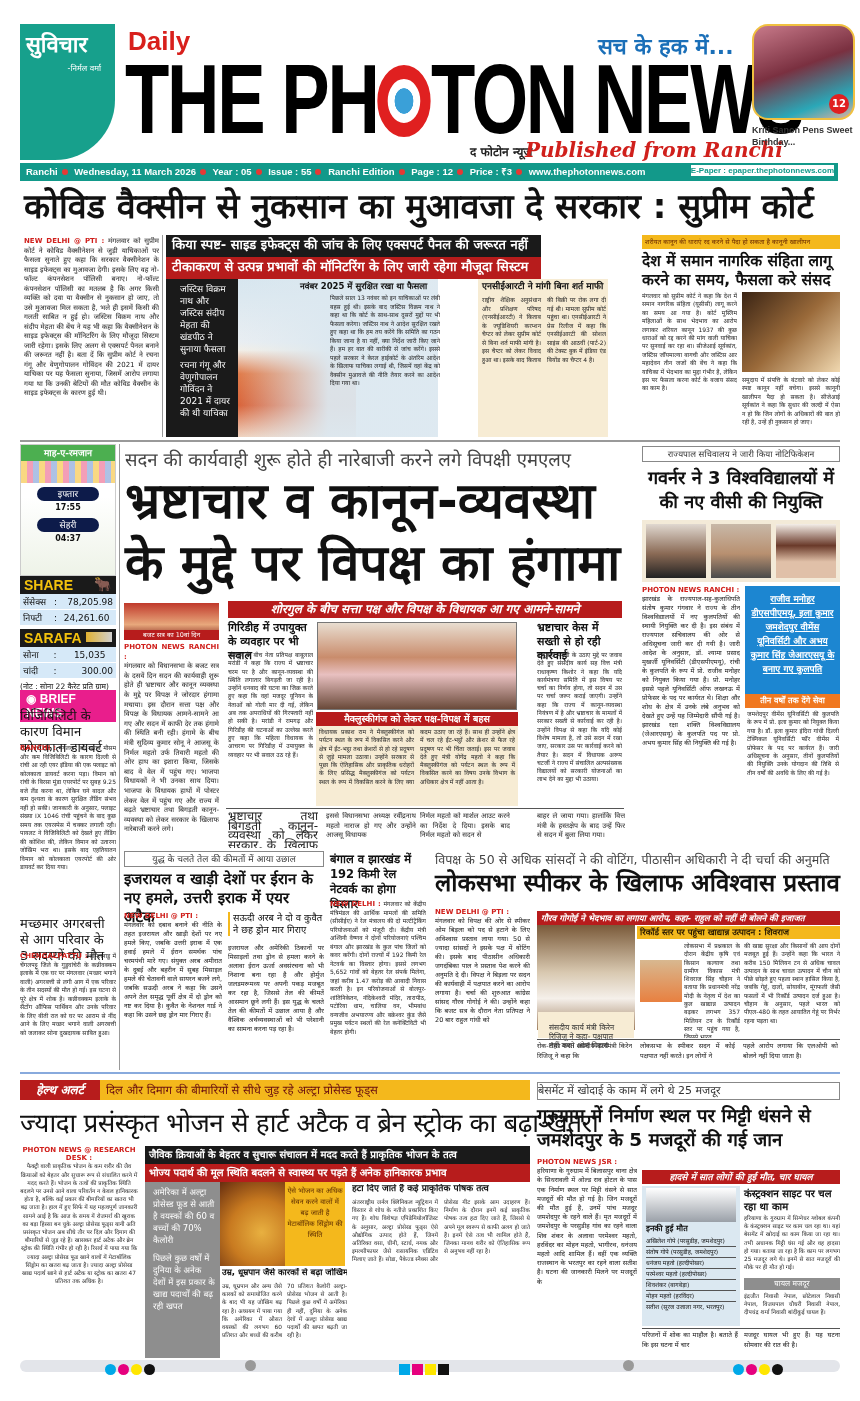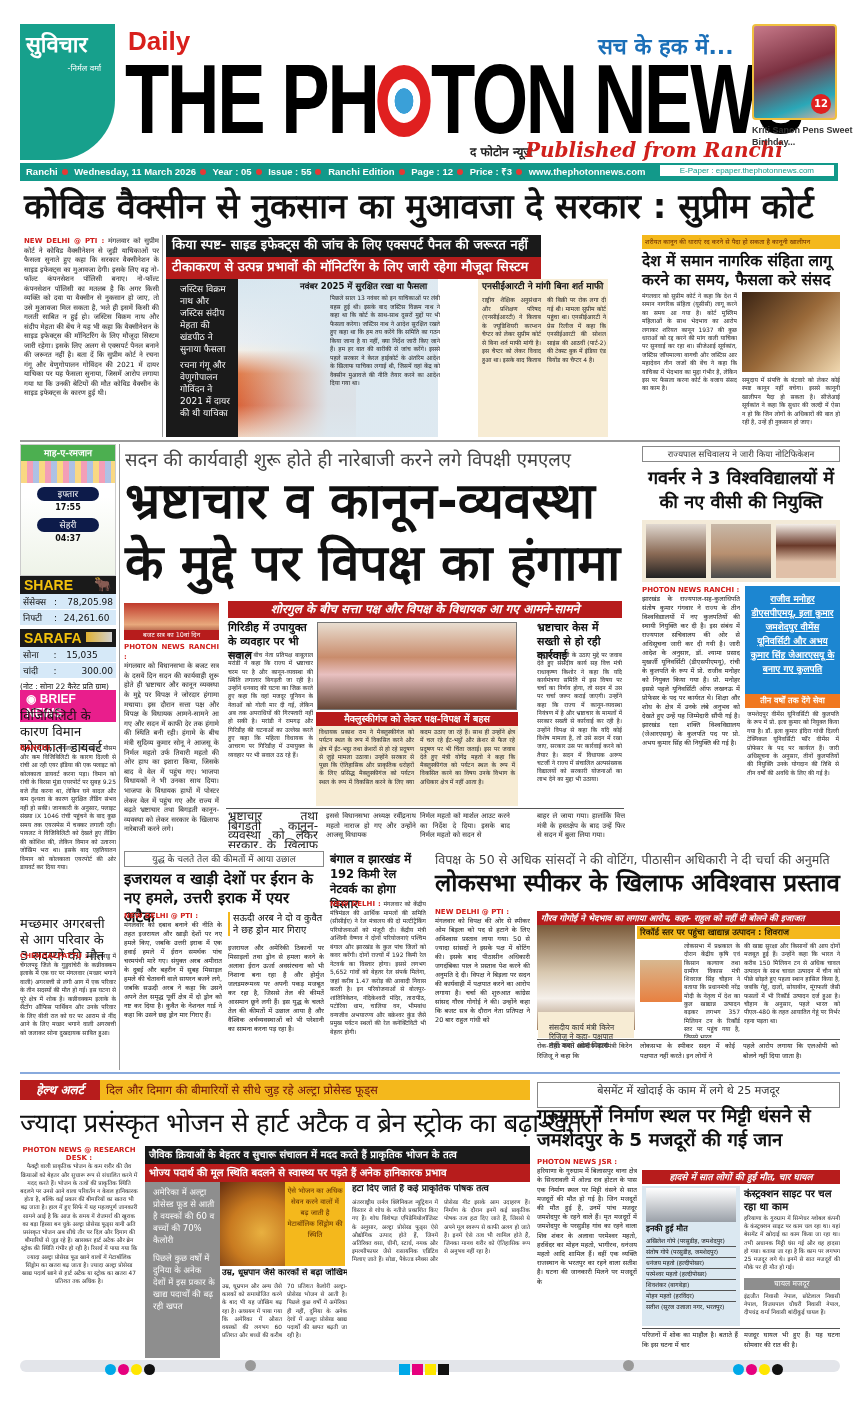--- a/index.html
+++ b/index.html
@@ -12,26 +12,26 @@
 .suvichar{left:20px;top:24px;width:95px;height:136px;background:#17a08c;border-radius:0 0 60px 0;color:#fff;padding:4px 6px;overflow:hidden}
 .suvichar h3{font-size:22px;color:#fff;margin-bottom:4px}
 .suvichar p{font-size:7.5px;line-height:10px;color:#ffee33}
 .suvichar .auth{color:#fff;font-size:8px;text-align:right;margin-top:4px;padding-right:8px}
 .daily{left:128px;top:26px;color:#d8201c;font-size:26px;font-weight:bold;font-family:Liberation Sans, sans-serif}
 .logo{left:125px;top:50px;font-family:"Liberation Sans",sans-serif;font-weight:900;font-size:98px;letter-spacing:-3px;color:#000;transform:scaleX(0.74);transform-origin:left top;line-height:1;white-space:nowrap}
 .logo .o{display:inline-block;width:72px;height:72px;border:14px solid #e02020;border-radius:50%;vertical-align:middle;position:relative;top:-6px;background:radial-gradient(circle,#3aa0d8 0 40%,#fff 42%)}
 .tagline{left:598px;top:30px;color:#1a6fb8;font-size:22px;font-weight:bold}
 .hindiname{left:470px;top:143px;font-size:12px;font-weight:bold;color:#222}
 .pubfrom{left:525px;top:138px;color:#d0201c;font-size:20px;font-style:italic;font-weight:bold;font-family:"DejaVu Serif",serif}
-.celeb{left:752px;top:24px;width:85px;height:96px;border:2px solid #f0c040;border-radius:4px;background:linear-gradient(160deg,#c87a8a,#7a3040 45%,#2aa8b8 80%,#e0b0a0);overflow:hidden}
+.celeb{left:752px;top:24px;width:103px;height:96px;border:2px solid #f0c040;border-radius:16px;background:linear-gradient(160deg,#c87a8a,#7a3040 45%,#2aa8b8 80%,#e0b0a0);overflow:hidden}
 .celeb .badge{position:absolute;right:4px;bottom:4px;width:20px;height:20px;border-radius:50%;background:#e02020;color:#fff;font-size:10px;font-weight:bold;text-align:center;line-height:20px}
 .celeb-cap{left:752px;top:124px;width:105px;font-size:9px;font-weight:bold;color:#333;line-height:12px;font-family:"Liberation Sans",sans-serif}
 .infobar{left:20px;top:163px;width:818px;height:18px;background:#12998a;color:#fff;font-size:9.5px;font-weight:bold;font-family:"Liberation Sans",sans-serif;padding:2px 6px;white-space:nowrap}
 .infobar .dot{display:inline-block;width:6px;height:6px;border-radius:50%;background:#e53935;margin:0 4px;vertical-align:middle}
-.epaper{position:absolute;right:4px;top:2px;background:#fff;color:#12998a;font-size:8px;padding:1px 20px;font-weight:normal}
+.epaper{position:absolute;right:4px;top:2px;background:#fff;color:#12998a;font-size:8px;padding:1px 0;font-weight:bold}
 
 .lead1{left:24px;top:188px;width:815px;font-size:34px;color:#111;white-space:nowrap}
 .box-dark{background:#1a1a1a;color:#fff}
 .red-strip{background:#b71c1c;color:#fff}
 .photo{background:linear-gradient(135deg,#c9a98c,#8d6e5a 40%,#d9c2b0 70%,#a57f6a)}
 .sc-img{background:linear-gradient(180deg,#d7e6ef 0%,#e9eef2 40%,#f2efe8 45%,#e07b4a 60%,#d9643a 80%,#f0d3c0 100%)}
 .tan{background:#f7ecd4}
 .blue-panel{background:#dbe8f1}
 .hdr-red{background:#b71c1c;color:#fff;font-style:italic;font-weight:bold;text-align:center}
 .hdr-yellow{background:#f4b81c}
@@ -127,21 +127,21 @@
           <td style="text-align:left">24,261.60</td>
         </tr>
   </tbody>
     </table>
   <div class="sec-head" style="margin-top:3px;position:relative"><span>SARAFA</span><span style="position:absolute;right:4px;top:3px;width:26px;height:10px;background:linear-gradient(90deg,#e0b030,#d0d0d0)"></span></div>
   <table class="tbl">
     <tbody>
         <tr>
           <td>सोना</td>
           <td>:</td>
-          <td style="text-align:left">15,035</td>
+          <td style="text-align:center">15,035</td>
         </tr>
     <tr>
           <td>चांदी</td>
           <td>:</td>
           <td style="text-align:right">300.00</td>
         </tr>
   </tbody>
     </table>
   <div style="font-size:7.5px;margin-top:2px">(नोट : सोना 22 कैरेट प्रति ग्राम)</div>
 </div>
@@ -234,21 +234,21 @@
   <div style="margin-bottom:6px">अमेरिका में अल्ट्रा प्रोसेस्ड फूड से आती है वयस्कों की 60 व बच्चों की 70% कैलोरी</div>
   <div>पिछले कुछ वर्षों में दुनिया के अनेक देशों में इस प्रकार के खाद्य पदार्थों की बढ़ रही खपत</div>
 </div>
 <div class="abs" style="left:220px;top:1182px;width:104px;height:84px;background:radial-gradient(circle at 40% 60%,#e8b040,#c87a20 40%,#6a3010 80%)"></div>
 <div class="abs" style="left:285px;top:1182px;width:60px;height:84px;background:#f4b81c;color:#5a2a00;font-size:7px;line-height:11px;text-align:center;padding:4px 2px">ऐसे भोजन का अधिक सेवन करने वालों में बढ़ जाती है मेटाबॉलिक सिंड्रोम की स्थिति</div>
 <div class="abs hn" style="left:222px;top:1268px;width:125px;font-size:8.5px;white-space:nowrap;overflow:hidden">उम्र, धूम्रपान जैसे कारकों से बढ़ा जोखिम</div>
 <div class="abs body-txt" style="left:222px;top:1282px;width:125px;height:76px;font-size:5.8px;line-height:8.2px;column-count:2;column-gap:5px">उम्र, धूम्रपान और अन्य जैसे कारकों को समायोजित करने के बाद भी यह जोखिम बढ़ रहा है। अध्ययन में पाया गया कि अमेरिका में औसत वयस्कों की लगभग 60 प्रतिशत और बच्चों की करीब 70 प्रतिशत कैलोरी अल्ट्रा-प्रोसेस्ड भोजन से आती है। पिछले कुछ वर्षों में अमेरिका ही नहीं, दुनिया के अनेक देशों में अल्ट्रा प्रोसेस्ड खाद्य पदार्थों की खपत बढ़ती जा रही है।</div>
 <div class="abs hn" style="left:352px;top:1184px;width:178px;font-size:9px;white-space:nowrap;overflow:hidden">हटा दिए जाते हैं कई प्राकृतिक पोषक तत्व</div>
 <div class="abs body-txt" style="left:352px;top:1198px;width:178px;height:160px;font-size:5.8px;line-height:8.2px;column-count:2;column-gap:6px">अंतरराष्ट्रीय जर्नल क्लिनिकल न्यूट्रिशन में विस्तार से शोध के नतीजे प्रकाशित किए गए हैं। शोध विशेषज्ञ एपिडेमियोलॉजिस्ट के अनुसार, अल्ट्रा प्रोसेस्ड फूड्स ऐसे औद्योगिक उत्पाद होते हैं, जिनमें अतिरिक्त वसा, चीनी, स्टार्च, नमक और इमल्सीफायर जैसे रासायनिक एडिटिव मिलाए जाते हैं। सोडा, पैकेज्ड स्नैक्स और प्रोसेस्ड मीट इसके आम उदाहरण हैं। निर्माण के दौरान इनमें कई प्राकृतिक पोषक तत्व हटा दिए जाते हैं, जिससे ये अपने मूल स्वरूप से काफी अलग हो जाते हैं। इनमें ऐसे तत्व भी शामिल होते हैं, जिनका मानव शरीर को ऐतिहासिक रूप से अनुभव नहीं रहा है।</div>
 
-<div class="abs border-box" style="left:537px;top:1082px;width:303px;height:26px;font-size:11px;text-align:center;line-height:16px;color:#333">बेसमेंट में खोदाई के काम में लगे थे 25 मजदूर</div>
+<div class="abs border-box" style="left:537px;top:1082px;width:303px;height:18px;font-size:11px;line-height:16px;color:#333">बेसमेंट में खोदाई के काम में लगे थे 25 मजदूर</div>
 <div class="abs hn" style="left:537px;top:1104px;width:303px;font-size:18.5px;line-height:24px">गुरुग्राम में निर्माण स्थल पर मिट्टी धंसने से जमशेदपुर के 5 मजदूरों की गई जान</div>
 <div class="abs body-txt" style="left:537px;top:1158px;width:100px;height:200px;font-size:6.5px;line-height:9.2px">
   <span class="dateline">PHOTON NEWS JSR :</span><br><span>हरियाणा के गुरुग्राम में बिलासपुर थाना क्षेत्र के सिधरावली में ओल्ड राव होटल के पास एक निर्माण स्थल पर मिट्टी धंसने से सात मजदूरों की मौत हो गई है। जिन मजदूरों की मौत हुई है, उनमें पांच मजदूर जमशेदपुर के रहने वाले हैं। मृत मजदूरों में जमशेदपुर के परसुडीह गांव का रहने वाला शिव शंकर के अलावा परमेश्वर महतो, हरविंदर का मोहन महतो, भागीरथ, धनंजय महतो आदि शामिल हैं। वहीं एक व्यक्ति राजस्थान के भरतपुर का रहने वाला सतीश है। घटना की जानकारी मिलने पर मजदूरों के</span>
 </div>
 <div class="abs red-strip hn" style="left:642px;top:1170px;width:198px;height:14px;font-size:9px;text-align:center;line-height:14px;font-style:italic">हादसे में सात लोगों की हुई मौत, चार घायल</div>
 <div class="abs blue-panel" style="left:642px;top:1186px;width:98px;height:140px;padding:2px 4px">
   <div style="height:34px;background:linear-gradient(180deg,#fff,#9aa0a8);margin-bottom:3px"></div>
   <div class="hn" style="font-size:8px;margin-bottom:2px">इनकी हुई मौत</div>
   <ul style="list-style:none;font-size:6px;line-height:10px">
     <li style="border-bottom:1px solid #555">अखिलेश गोपे (परसुडीह, जमशेदपुर)</li>

